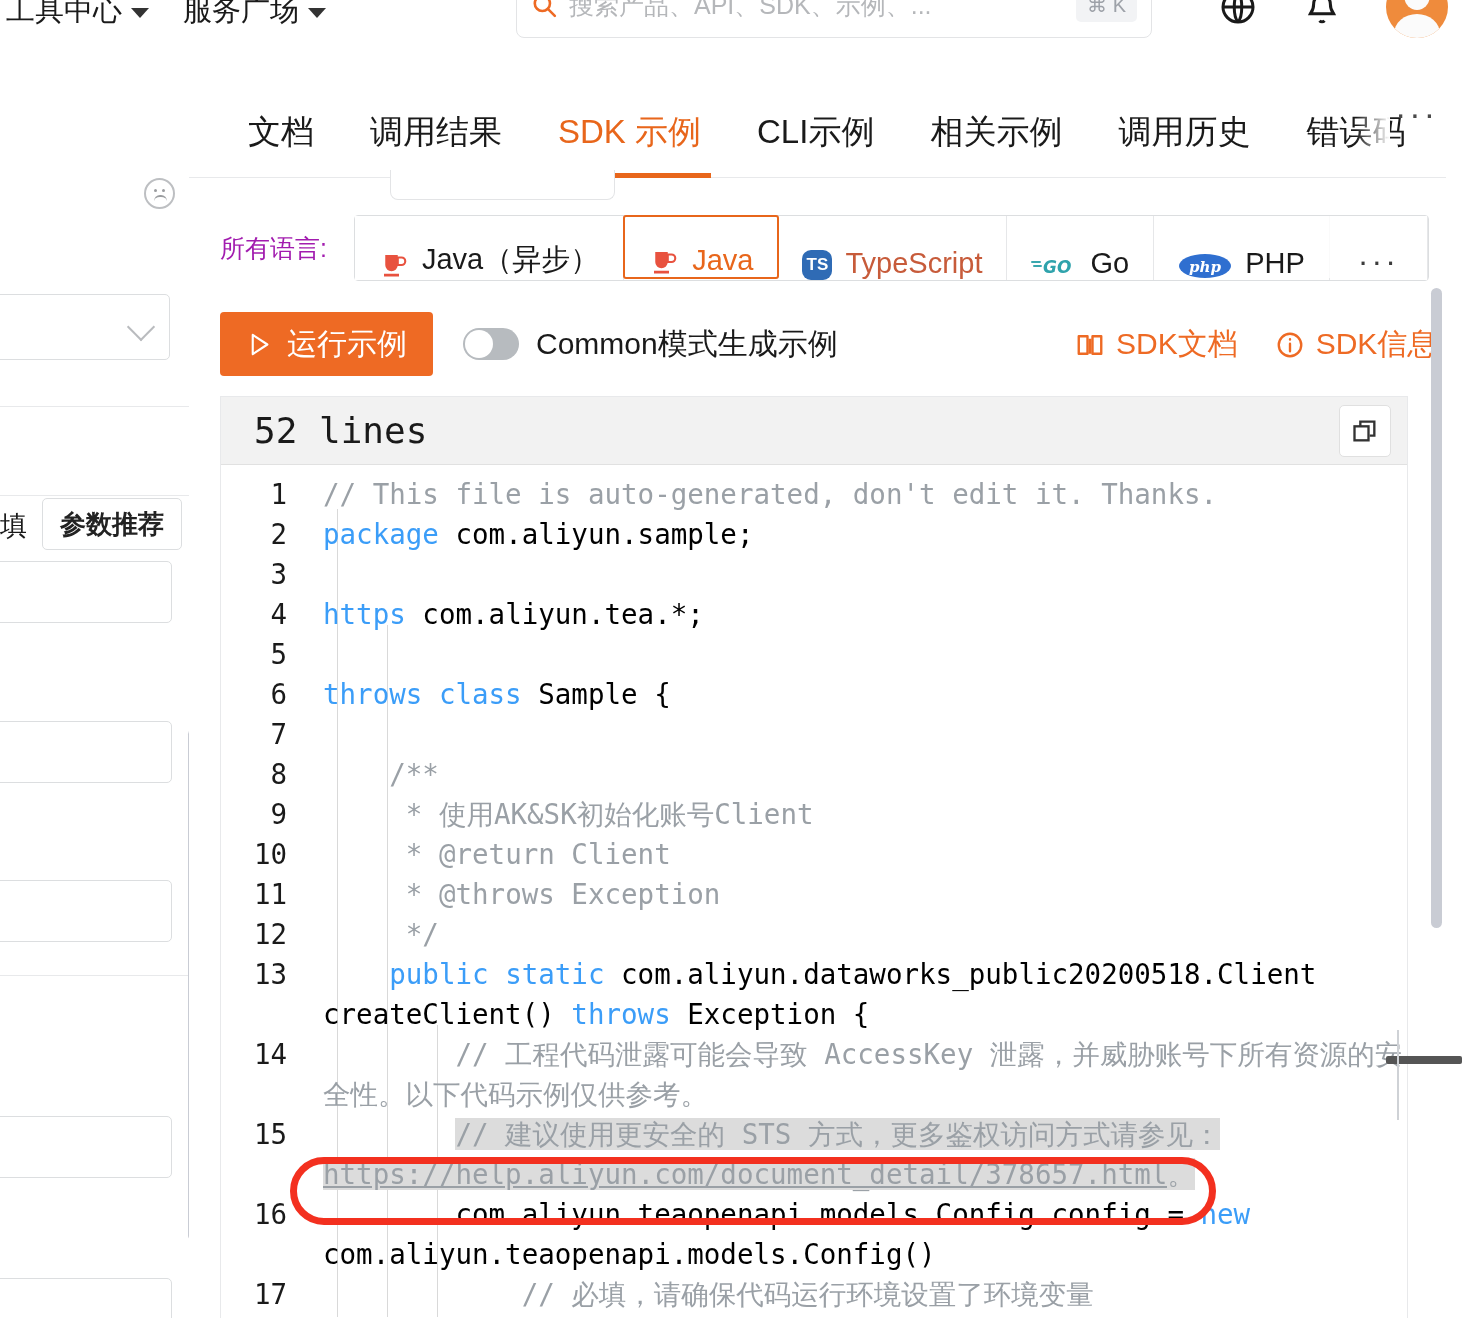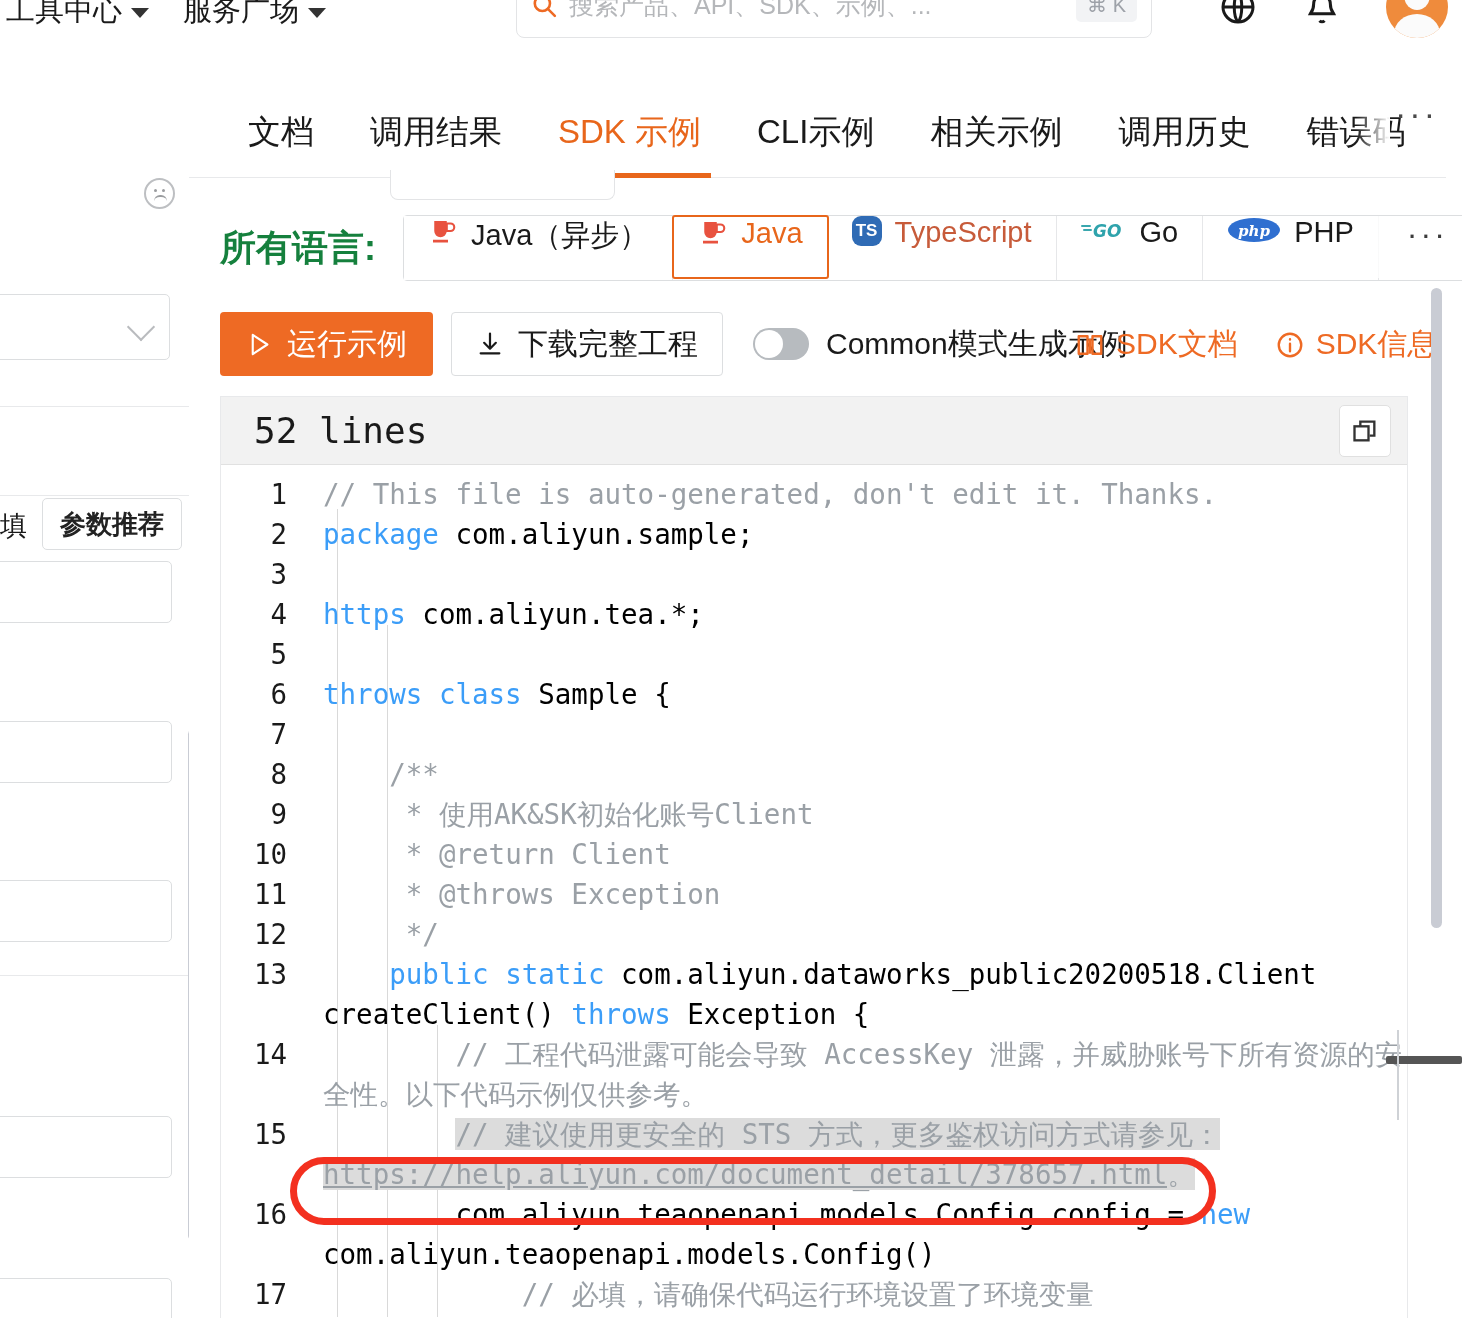--- a/index.html
+++ b/index.html
@@ -129,24 +129,24 @@
     background: linear-gradient(to right, rgba(255,255,255,0), #fff);
   }
   .tab-notch {
     position: absolute; left: 201px; top: 112px; width: 225px; height: 30px;
     border: 1px solid #e3e4e6; border-top: none; border-radius: 0 0 8px 8px;
     background: #fff;
   }
 
   
   .langrow { position: absolute; left: 31px; top: 157px; display: flex; align-items: center; }
-  .langlabel { font-size: 36px; color: #15803d; margin-right: 27px; white-space: nowrap; font-weight: bold; }
+  .langlabel { font-size: 25px; color: #a21caf; margin-right: 27px; white-space: nowrap; }
   .langgroup { display: flex; align-items: stretch; border: 1px solid #dcdee0; border-radius: 4px; background: #fff; }
   .langbtn {
-    display: flex; align-items: flex-start; justify-content: center; gap: 13px;
+    display: flex; align-items: flex-end; justify-content: center; gap: 13px;
     padding: 0 24px; height: 64px; font-size: 29px; color: #1a1a1a;
     border-right: 1px solid #e6e7e9; white-space: nowrap; cursor: pointer;
     background: #fff;
   }
   .langbtn:last-child { border-right: none; }
   .langbtn.selected {
     border: 2px solid #e8661b; color: #e8661b; margin: -1px; border-radius: 3px; z-index: 2;
   }
   .langbtn.ts-label { color: #c75b3a; }
   .langbtn.more { color: #3c3c3c; letter-spacing: 3px; font-size: 32px; padding: 0 28px; }
@@ -363,26 +363,20 @@
     </div>
   </div>
 
   <div class="actionrow">
     <div class="btn-run">
       <svg width="27" height="29" viewBox="0 0 24 24">
         <path d="M6 3.5 19 12 6 20.5z" fill="none" stroke="#ffffff" stroke-width="1.9" stroke-linejoin="round"></path>
       </svg>
       <span>运行示例</span>
     </div>
-    <div class="btn-dl">
-      <svg width="28" height="28" viewBox="0 0 24 24" fill="none" stroke="#1a1a1a" stroke-width="1.9">
-        <path d="M12 3v12M7 11l5 5 5-5M4 20h16" stroke-linecap="round" stroke-linejoin="round"></path>
-      </svg>
-      <span>下载完整工程</span>
-    </div>
     <div class="toggle-wrap">
       <span class="toggle"></span>
       <span class="toggle-label">Common模式生成示例</span>
     </div>
   </div>
 
   <div class="links">
     <div class="link">
       <svg width="30" height="30" viewBox="0 0 24 24" fill="none" stroke="#ee6a24" stroke-width="1.9">
         <path d="M3 5h7v14H3zM14 5h7v14h-7zM12 7v12" stroke-linejoin="round"></path>

